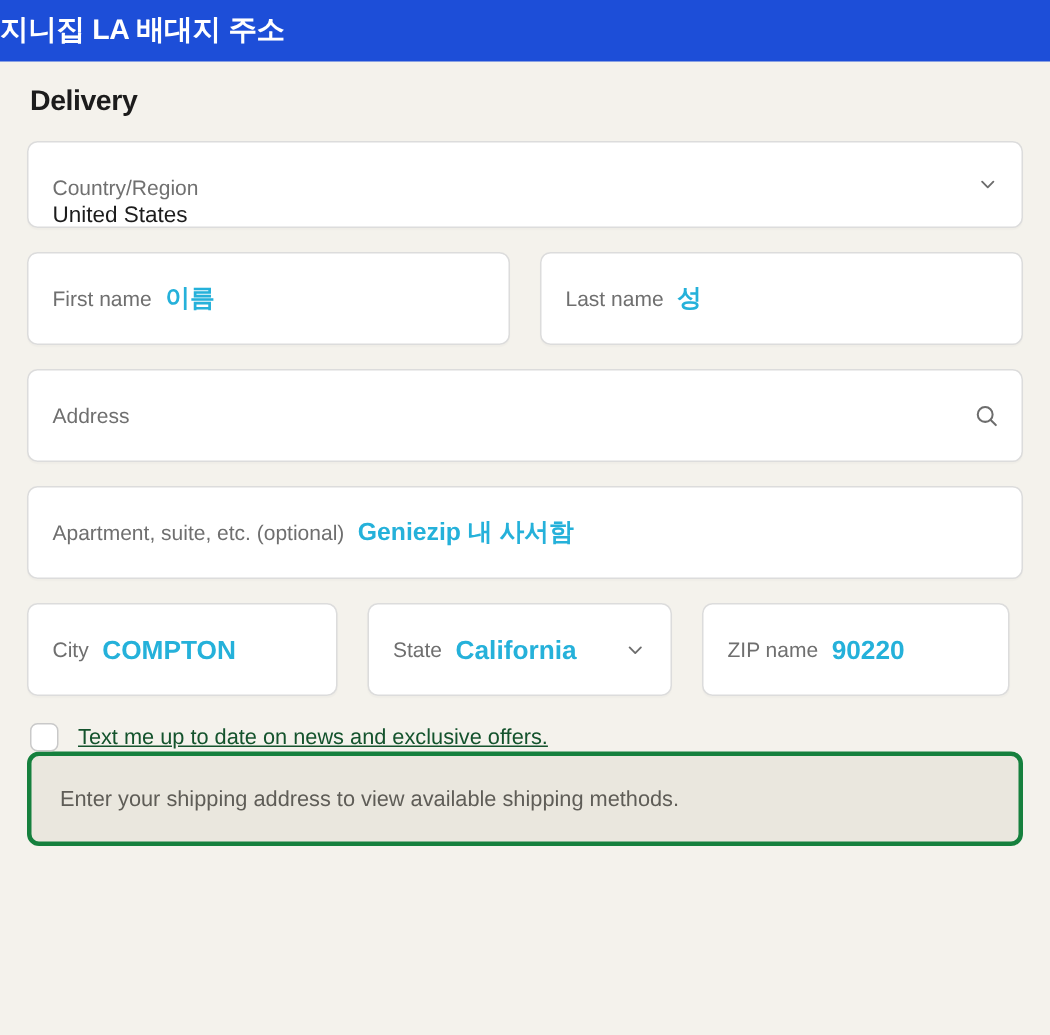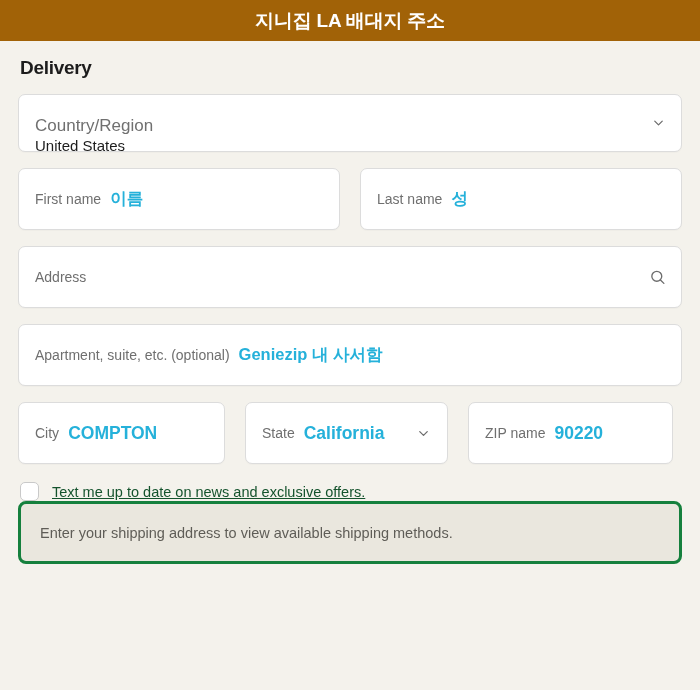--- a/index.html
+++ b/index.html
@@ -12,24 +12,24 @@
 
   body {
     background: #f4f2ec;
     font-family: "Liberation Sans", "DejaVu Sans", sans-serif;
     -webkit-font-smoothing: antialiased;
   }
 
   
   .titlebar {
     height: 41px;
-    background: #a16207;
-    display: flex;
-    align-items: center;
-    justify-content: center;
+    background: #1d4ed8;
+    display: flex;
+    align-items: center;
+    justify-content: flex-start;
   }
   .titlebar-text {
     color: #ffffff;
     font-size: 19px;
     font-weight: bold;
     letter-spacing: -0.2px;
     line-height: 1;
   }
 
   
@@ -66,21 +66,21 @@
 
   
   .field-stacked {
     height: 58px;
     padding: 0 16px;
     flex-direction: column;
     align-items: flex-start;
     justify-content: center;
   }
   .stack-label {
-    font-size: 17px;
+    font-size: 14px;
     color: #707070;
     line-height: 1.25;
     margin-bottom: 1px;
     margin-top: 25px;
   }
   .stack-value {
     font-size: 15px;
     color: #1c1c1c;
     line-height: 1.25;
   }

